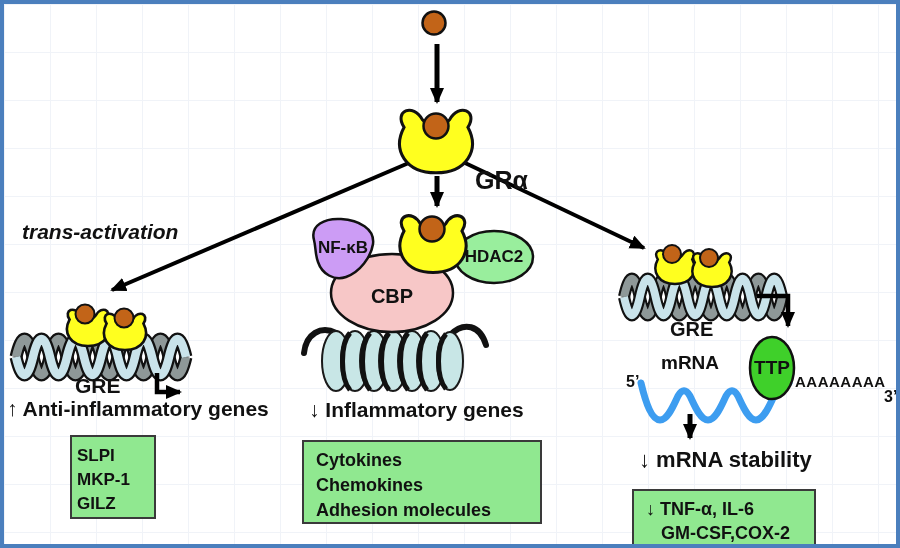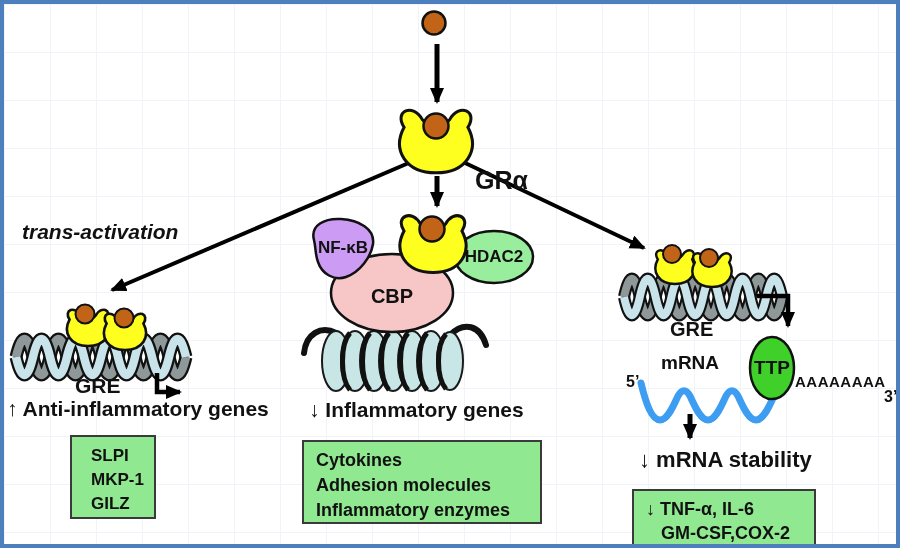--- a/index.html
+++ b/index.html
@@ -116,31 +116,31 @@
   <div class="txt" style="left:471px;top:122px;font-size:25px;margin-top:40px;">GRα</div>
 
   <div class="txt" style="left:18px;top:216px;font-size:21px;font-style:italic;">trans-activation</div>
 
   <div class="txt ctr" style="left:339px;top:244px;font-size:17px;text-align:center;">NF-κB</div>
   <div class="txt ctr" style="left:388px;top:292px;font-size:20px;">CBP</div>
   <div class="txt ctr" style="left:490px;top:253px;font-size:17px;">HDAC2</div>
 
   <div class="txt" style="left:71px;top:370px;font-size:21px;">GRE</div>
   <div class="txt" style="left:3px;top:393px;font-size:21px;">↑ Anti-inflammatory genes</div>
-  <div class="genebox" style="left:66px;top:431px;width:86px;height:84px;font-size:17px;padding:7px 0 0 19px;line-height:24px;">
+  <div class="genebox" style="left:66px;top:431px;width:86px;height:84px;font-size:17px;padding:7px 0 0 5px;line-height:24px;">
     <div>SLPI</div>
     <div>MKP-1</div>
     <div>GILZ</div>
   </div>
 
   <div class="txt" style="left:305px;top:394px;font-size:21px;">↓ Inflammatory genes</div>
   <div class="genebox" style="left:298px;top:436px;width:240px;height:84px;font-size:18px;padding:6px 0 0 12px;line-height:25px;">
     <div>Cytokines</div>
+    <div>Chemokines</div>
     <div>Adhesion molecules</div>
-    <div>Inflammatory enzymes</div>
   </div>
 
   <div class="txt" style="left:666px;top:314px;font-size:20px;">GRE</div>
   <div class="txt" style="left:657px;top:348px;font-size:19px;">mRNA</div>
   <div class="txt ctr" style="left:768px;top:364px;font-size:19px;">TTP</div>
   <div class="txt" style="left:622px;top:369px;font-size:16px;">5’</div>
   <div class="txt" style="left:791px;top:369px;font-size:15px;letter-spacing:0.5px;">AAAAAAAA</div>
   <div class="txt" style="left:880px;top:384px;font-size:16px;">3’</div>
   <div class="txt" style="left:615px;top:443px;font-size:22px;margin-left:20px;">↓ mRNA stability</div>
   <div class="genebox" style="left:628px;top:485px;width:184px;height:60px;font-size:18px;padding:6px 0 0 12px;line-height:24px;">

